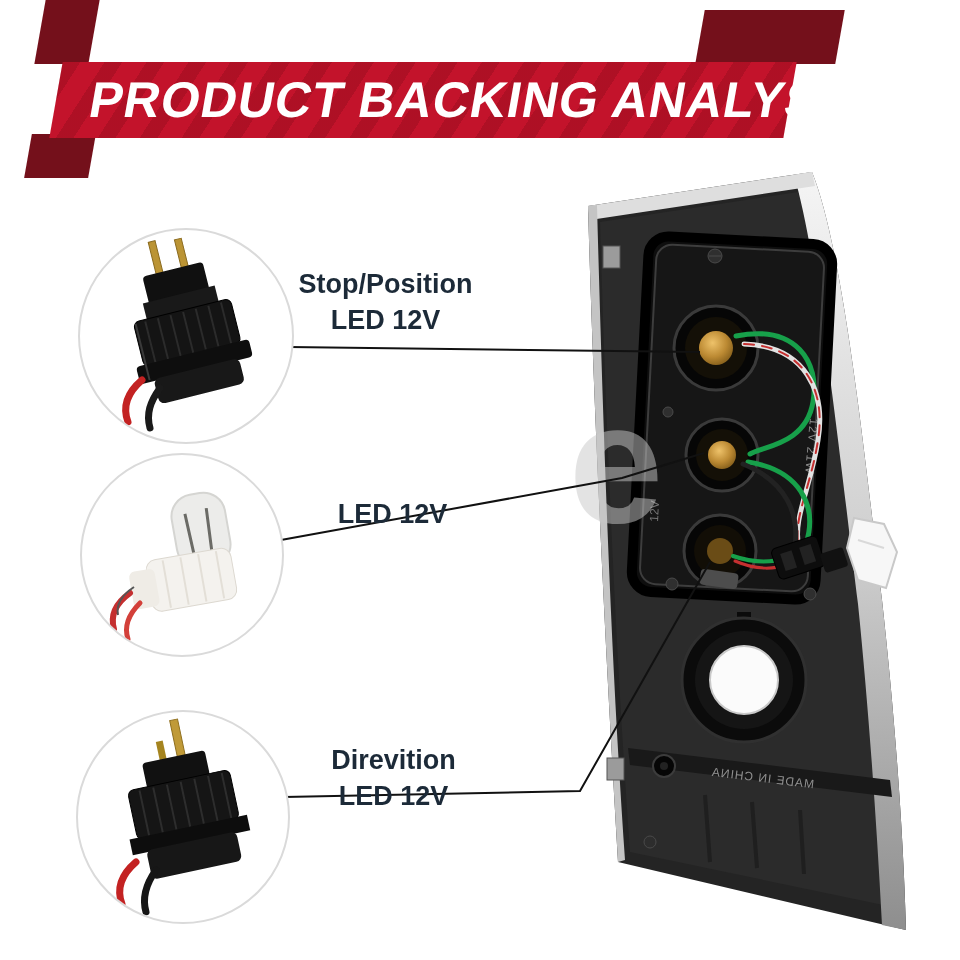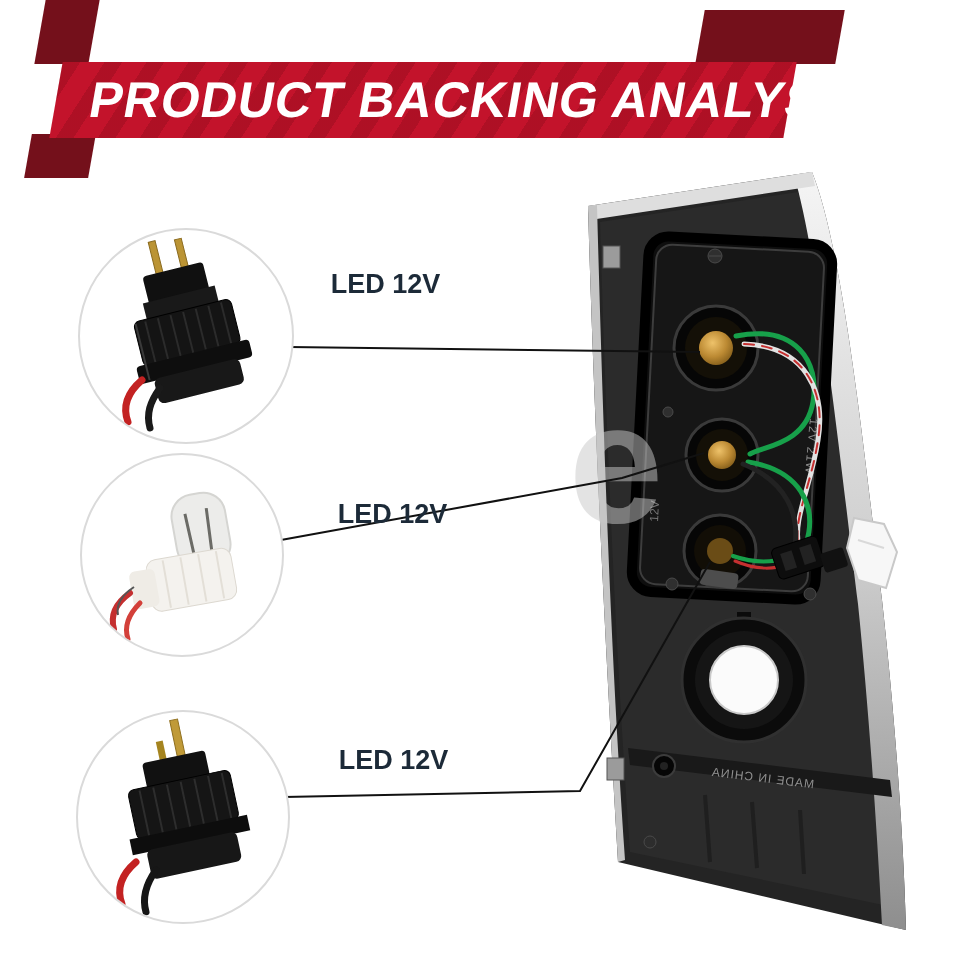--- a/index.html
+++ b/index.html
@@ -206,22 +206,24 @@
         <path d="M68,70 L68,116 M82,70 L82,116 M96,70 L96,116 M110,70 L110,116 M124,70 L124,116 M138,70 L138,116 M152,70 L152,116" stroke="#2d2d2d" stroke-width="2"></path>
         <rect x="48" y="116" width="120" height="16" fill="#0d0d0d"></rect>
         <rect x="62" y="130" width="92" height="30" rx="6" fill="#171717"></rect>
       </g>
       <path d="M58,150 C44,162 38,176 44,192" stroke="#c32222" stroke-width="7" fill="none" stroke-linecap="round"></path>
       <path d="M78,158 C68,172 64,186 68,200" stroke="#161616" stroke-width="7" fill="none" stroke-linecap="round"></path>
     </svg>
   </div>
 
   <div class="label label-1">
+    <div class="label-line">Stop/Position</div>
     <div class="label-line">LED 12V</div>
   </div>
   <div class="label label-2">
     <div class="label-line">LED 12V</div>
   </div>
   <div class="label label-3">
+    <div class="label-line">Direvition</div>
     <div class="label-line">LED 12V</div>
   </div>
 
 </div>
 
 </body></html>

